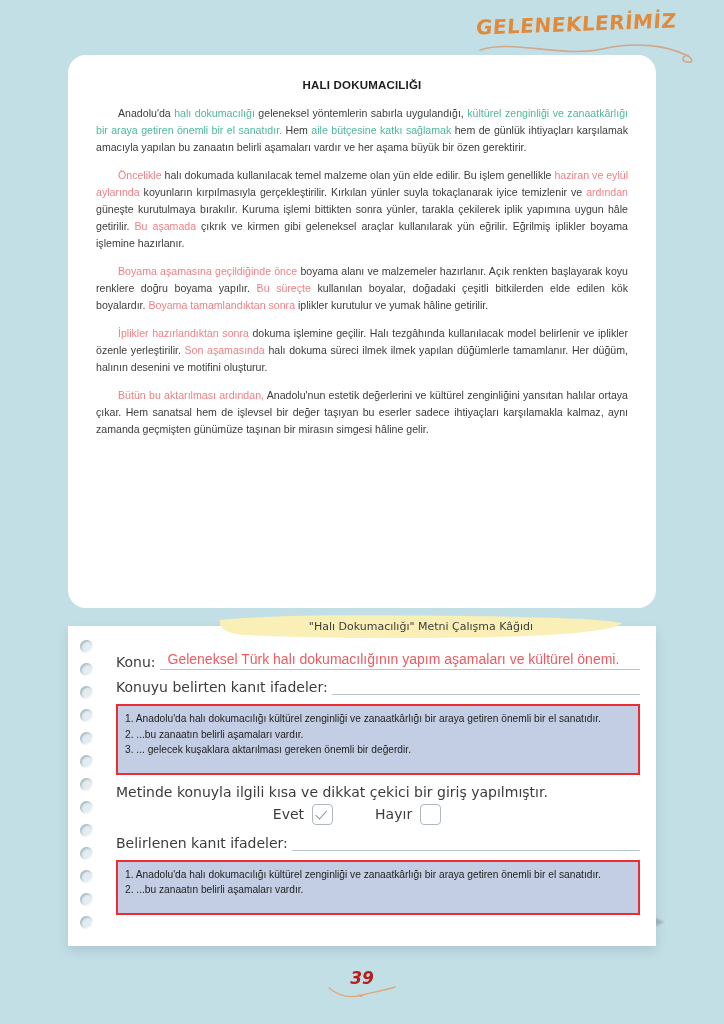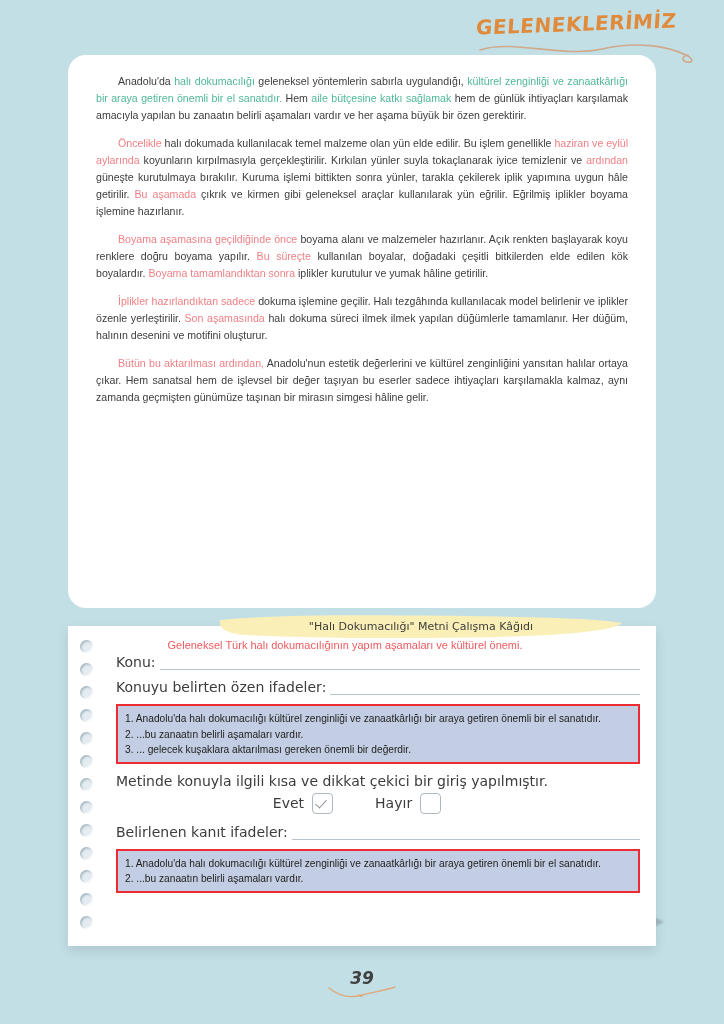--- a/index.html
+++ b/index.html
@@ -169,31 +169,31 @@
   .field-line {
     flex: 1;
     border-bottom: 1px solid #b9c3ca;
     margin-left: 4px;
     height: 14px;
     position: relative;
   }
   .field-answer {
     position: absolute;
     left: 8px;
-    bottom: 18px;
+    bottom: 2px;
     font-family: "Liberation Sans", sans-serif;
-    font-size: 11px;
+    font-size: 14px;
     color: #ee5a5f;
     white-space: nowrap;
   }
 
   .answer-box {
     border: 2px solid #ec2c32;
     background: #c3cde3;
-    padding: 5px 7px 4px 7px;
+    padding: 5px 7px 15px 7px;
     margin-bottom: 9px;
   }
   .answer-box .line {
     font-size: 10.2px;
     line-height: 15.5px;
     color: #1d1d1b;
     font-family: "Liberation Sans", sans-serif;
   }
 
   .checkrow {
@@ -230,43 +230,44 @@
     left: 0;
     top: 968px;
     width: 724px;
     text-align: center;
   }
   .page-number {
     font-family: "DejaVu Sans", sans-serif;
     font-weight: bold;
     font-style: italic;
     font-size: 17px;
-    color: #404040;
+    color: #b91c1c;
   }
   .page-swoosh {
     display: block;
     margin: -4px auto 0 auto;
   }
 </style>
 </head>
 <body>
 
 <div class="header-brand">
   <div class="brand-text">GELENEKLERİMİZ</div>
   <svg class="brand-swoosh" viewBox="0 0 230 28">
     <path d="M8,14 C40,3 90,22 130,13 C165,5 195,10 214,19 C222,23 221,27 215,26 C209,25 210,20 216,19" fill="none" stroke="#cfa98a" stroke-width="1.6" stroke-linecap="round"></path>
   </svg>
 </div>
 
 <div class="reading-card">
+  <div class="reading-title">HALI DOKUMACILIĞI</div>
   <div id="reading-body">
       <p><span>Anadolu'da </span><span class="hl-green">halı dokumacılığı</span><span> geleneksel yöntemlerin sabırla uygulandığı, </span><span class="hl-green">kültürel zenginliği ve zanaatkârlığı bir araya getiren önemli bir el sanatıdır.</span><span> Hem </span><span class="hl-green">aile bütçesine katkı sağlamak</span><span> hem de günlük ihtiyaçları karşılamak amacıyla yapılan bu zanaatın belirli aşamaları vardır ve her aşama büyük bir özen gerektirir.</span></p>
       <p><span class="hl-red">Öncelikle</span><span> halı dokumada kullanılacak temel malzeme olan yün elde edilir. Bu işlem genellikle </span><span class="hl-red">haziran ve eylül aylarında</span><span> koyunların kırpılmasıyla gerçekleştirilir. Kırkılan yünler suyla tokaçlanarak iyice temizlenir ve </span><span class="hl-red">ardından</span><span> güneşte kurutulmaya bırakılır. Kuruma işlemi bittikten sonra yünler, tarakla çekilerek iplik yapımına uygun hâle getirilir. </span><span class="hl-red">Bu aşamada</span><span> çıkrık ve kirmen gibi geleneksel araçlar kullanılarak yün eğrilir. Eğrilmiş iplikler boyama işlemine hazırlanır.</span></p>
       <p><span class="hl-red">Boyama aşamasına geçildiğinde önce</span><span> boyama alanı ve malzemeler hazırlanır. Açık renkten başlayarak koyu renklere doğru boyama yapılır. </span><span class="hl-red">Bu süreçte</span><span> kullanılan boyalar, doğadaki çeşitli bitkilerden elde edilen kök boyalardır. </span><span class="hl-red">Boyama tamamlandıktan sonra</span><span> iplikler kurutulur ve yumak hâline getirilir.</span></p>
-      <p><span class="hl-red">İplikler hazırlandıktan sadece</span><span> dokuma işlemine geçilir. Halı tezgâhında kullanılacak model belirlenir ve iplikler özenle yerleştirilir. </span><span class="hl-red">Son aşamasında</span><span> halı dokuma süreci ilmek ilmek yapılan düğümlerle tamamlanır. Her düğüm, halının desenini ve motifini oluşturur.</span></p>
+      <p><span class="hl-red">İplikler hazırlandıktan sonra</span><span> dokuma işlemine geçilir. Halı tezgâhında kullanılacak model belirlenir ve iplikler özenle yerleştirilir. </span><span class="hl-red">Son aşamasında</span><span> halı dokuma süreci ilmek ilmek yapılan düğümlerle tamamlanır. Her düğüm, halının desenini ve motifini oluşturur.</span></p>
       <p><span class="hl-red">Bütün bu aktarılması ardından,</span><span> Anadolu'nun estetik değerlerini ve kültürel zenginliğini yansıtan halılar ortaya çıkar. Hem sanatsal hem de işlevsel bir değer taşıyan bu eserler sadece ihtiyaçları karşılamakla kalmaz, aynı zamanda geçmişten günümüze taşınan bir mirasın simgesi hâline gelir.</span></p>
     </div>
 </div>
 
 <div class="ws-shadow"></div>
 <div class="fold"></div>
 
 <div class="worksheet">
 
   <div class="holes" id="holes">
@@ -293,21 +294,21 @@
   <div class="ws-body">
 
     <div class="field-row">
       <span class="ws-label">Konu:</span>
       <span class="field-line">
         <span class="field-answer">Geleneksel Türk halı dokumacılığının yapım aşamaları ve kültürel önemi.</span>
       </span>
     </div>
 
     <div class="field-row">
-      <span class="ws-label">Konuyu belirten özen ifadeler:</span>
+      <span class="ws-label">Konuyu belirten kanıt ifadeler:</span>
       <span class="field-line"></span>
     </div>
 
     <div class="answer-box" id="evidence-topic-box">
         <div class="line">1. Anadolu'da halı dokumacılığı kültürel zenginliği ve zanaatkârlığı bir araya getiren önemli bir el sanatıdır.</div>
         <div class="line">2. ...bu zanaatın belirli aşamaları vardır.</div>
         <div class="line">3. ... gelecek kuşaklara aktarılması gereken önemli bir değerdir.</div>
       </div>
 
     <div class="ws-label" style="margin-bottom:2px;">Metinde konuyla ilgili kısa ve dikkat çekici bir giriş yapılmıştır.</div>

